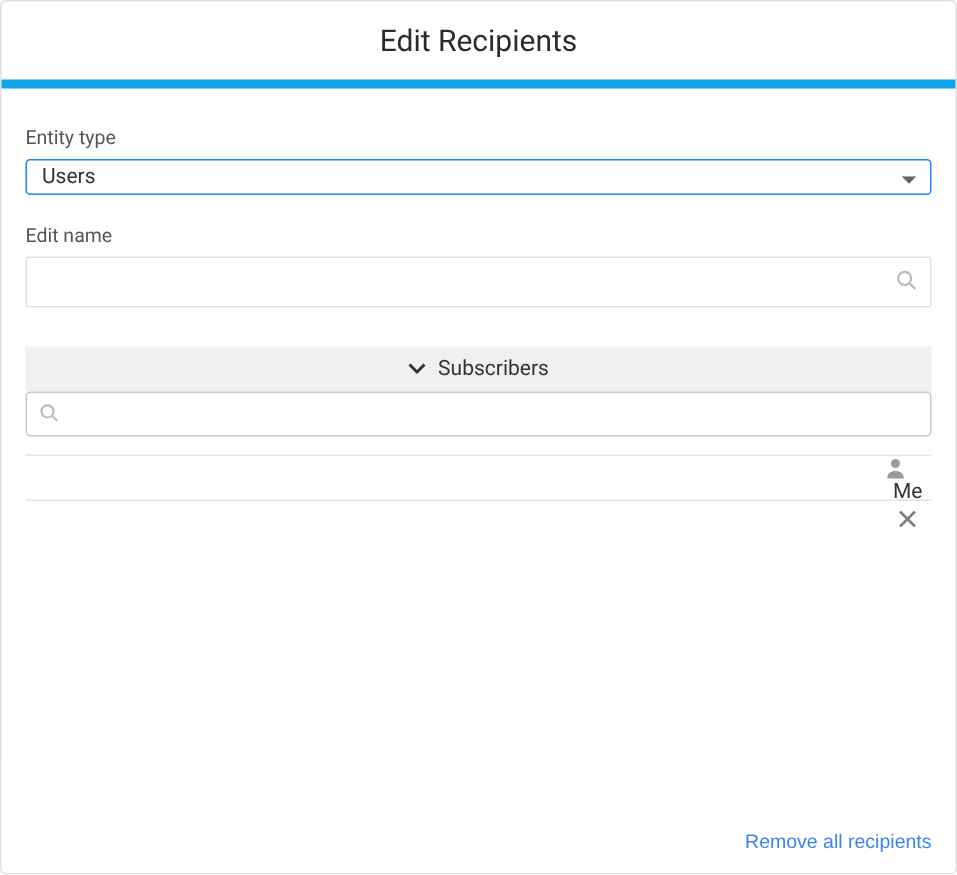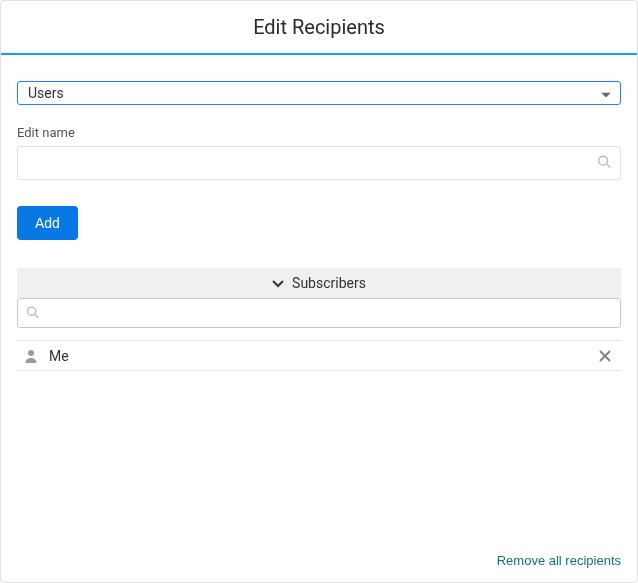--- a/index.html
+++ b/index.html
@@ -19,21 +19,21 @@
       width: 100%;
       height: 100%;
       display: flex;
       flex-direction: column;
       border: 1px solid #e0e0e0;
       border-radius: 4px;
     }
     .header {
       text-align: center;
       padding: 14px 0 14px;
-      border-bottom: 2px solid #0ea5e9;
+      border-bottom: 6px solid #0ea5e9;
     }
     .header h1 {
       font-size: 20px;
       font-weight: 400;
       color: #2b2b2b;
     }
     .body {
       padding: 26px 16px 0 16px;
       flex: 1;
     }
@@ -136,24 +136,25 @@
       top: 50%;
       transform: translateY(-50%);
       color: #b8b8b8;
       pointer-events: none;
     }
     .list {
       border-top: 1px solid #e5e5e5;
     }
     .list-row {
       display: flex;
-      align-items: center;
+      align-items: flex-end;
       height: 30px;
       border-bottom: 1px solid #e5e5e5;
       padding: 0 6px;
+      flex-direction: column;
     }
     .row-icon {
       color: #9b9b9b;
       margin-right: 10px;
       display: flex;
       align-items: center;
     }
     .row-label {
       flex: 1;
       font-size: 14px;
@@ -167,36 +168,37 @@
       padding: 4px;
     }
     .footer {
       padding: 10px 16px 14px;
       display: flex;
       justify-content: flex-end;
     }
     .link-btn {
       background: none;
       border: none;
-      color: #0f766e;
+      color: #3b82f6;
       font-size: 13px;
       cursor: pointer;
     }
   </style>
 </head>
 <body>
 
 <div class="dialog">
 
   <div class="header">
     <h1>Edit Recipients</h1>
   </div>
 
   <div class="body">
 
+    <div class="field-label">Entity type</div>
     <div class="select-wrap">
       <div class="select-box">
         <span>Users</span>
       </div>
       <span class="select-arrow">
         <svg width="10" height="6" viewBox="0 0 10 6">
             <path d="M0 0 L5 5 L10 0 Z" fill="currentColor"></path>
           </svg>
       </span>
     </div>
@@ -205,21 +207,20 @@
     <div class="input-wrap">
       <input type="text" class="text-input" value="" style="">
       <span class="input-search-icon">
         <svg width="14" height="14" viewBox="0 0 16 16" fill="none" stroke="currentColor" stroke-width="1.6">
           <circle cx="7" cy="7" r="5"></circle>
             <line x1="11" y1="11" x2="15" y2="15"></line>
         </svg>
       </span>
     </div>
 
-    <button class="add-btn">Add</button>
 
     <div class="section-header">
       <span>
         <svg width="12" height="8" viewBox="0 0 12 8" fill="none" stroke="#333" stroke-width="2">
           <path d="M1 1 L6 6 L11 1"></path>
         </svg>
       </span>
       <span>Subscribers</span>
     </div>
 

